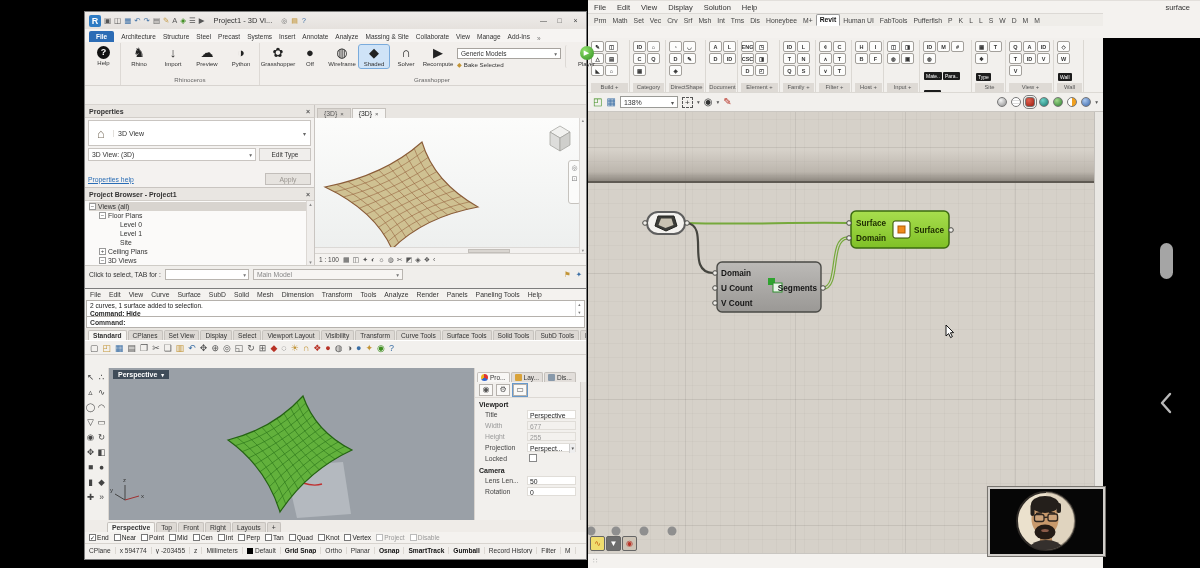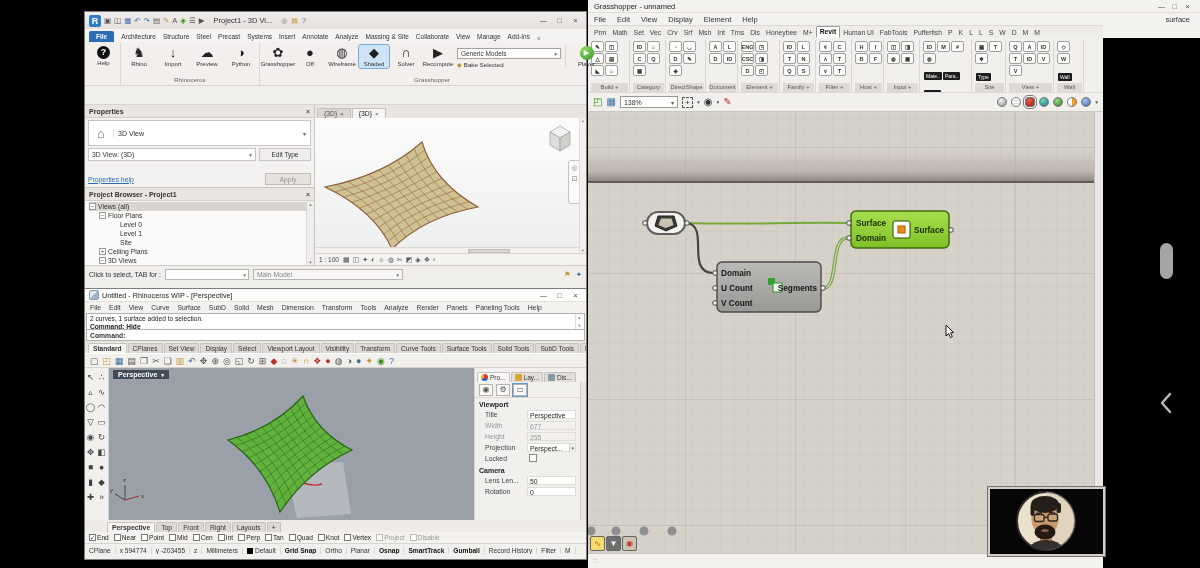--- a/index.html
+++ b/index.html
@@ -202,34 +202,27 @@
 .rh-fill{fill:#62b13c}
 .rh-grid{fill:none;stroke:#2f7a1c;stroke-width:.7}
 .rh-edge{fill:none;stroke:#246312;stroke-width:1.2}
 </style>
 </head>
 <body>
 
 <div id="stage">
 
   <div id="gh-chrome">
-    <div class="gh-titlebar">
-      <span>Grasshopper - unnamed</span>
-      <span class="spacer"></span>
-      <span class="winbtn">—</span>
-      <span class="winbtn">□</span>
-      <span class="winbtn">×</span>
-    </div>
     <div class="gh-menubar">
       <span class="ghmenu-wrap" style="display:flex;gap:11px">
           <span class="ghmenu">File</span>
           <span class="ghmenu">Edit</span>
           <span class="ghmenu">View</span>
           <span class="ghmenu">Display</span>
-          <span class="ghmenu">Element</span>
+          <span class="ghmenu">Solution</span>
           <span class="ghmenu">Help</span>
         </span>
       <span class="spacer"></span>
       <span class="gh-unnamed">surface</span>
     </div>
     <div class="gh-tabrow">
         <span class="gtab">Prm</span>
         <span class="gtab">Math</span>
         <span class="gtab">Set</span>
         <span class="gtab">Vec</span>
@@ -751,28 +744,20 @@
       </span>
       <span class="spacer"></span>
       <span style="display:flex;gap:5px;font-size:7.5px">
           <i class="c-gold">⚑</i>
           <i class="c-blue">✦</i>
         </span>
     </div>
   </div>
 
   <div id="rhino" class="win">
-    <div class="h-titlebar">
-      <span class="h-ico"></span>
-      <span>Untitled - Rhinoceros WIP - [Perspective]</span>
-      <span class="spacer"></span>
-      <span class="winbtn">—</span>
-      <span class="winbtn">□</span>
-      <span class="winbtn">×</span>
-    </div>
     <div class="h-menubar">
         <span>File</span>
         <span>Edit</span>
         <span>View</span>
         <span>Curve</span>
         <span>Surface</span>
         <span>SubD</span>
         <span>Solid</span>
         <span>Mesh</span>
         <span>Dimension</span>

